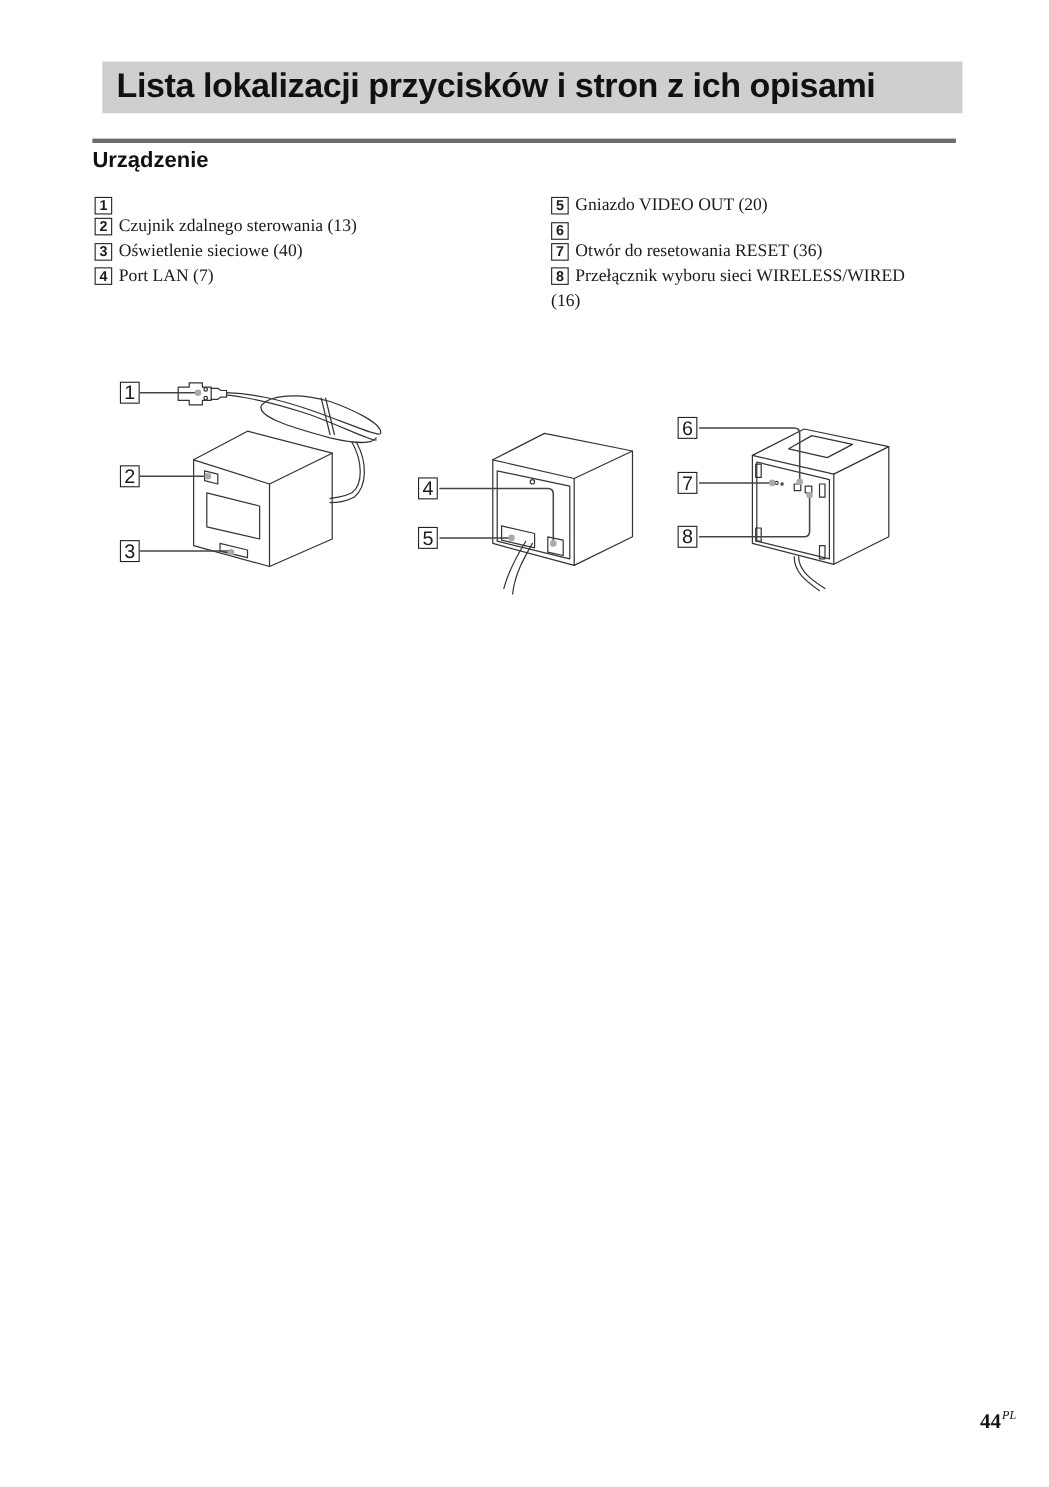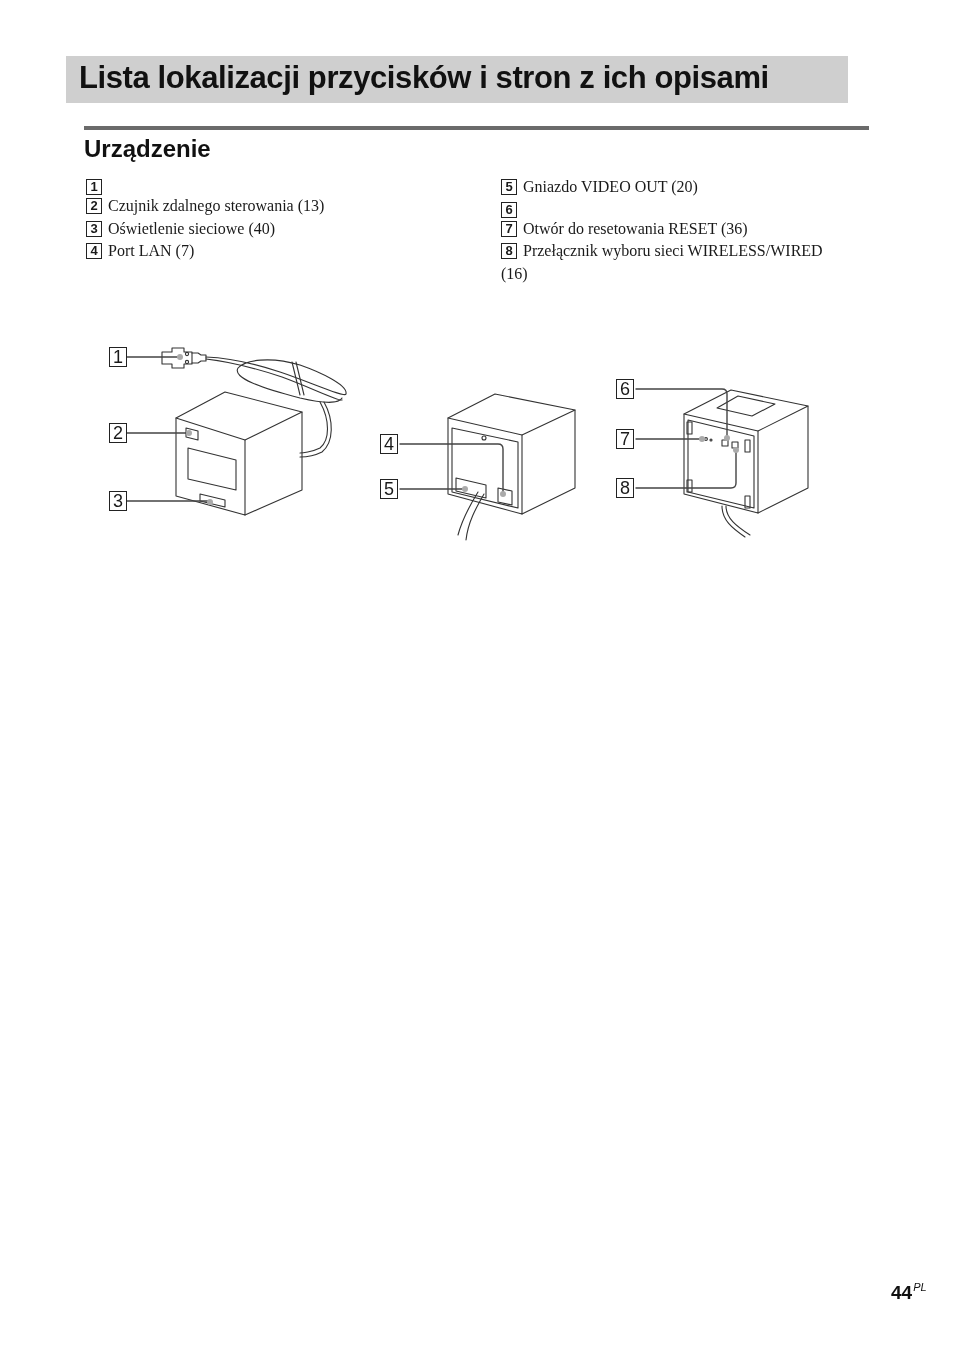--- a/index.html
+++ b/index.html
@@ -1,29 +1,29 @@
 <!DOCTYPE html>
 <html><head>
 <meta charset="utf-8">
 <style>
   html, body { margin: 0; padding: 0; background: #ffffff; }
   body { width: 954px; height: 1352px; position: relative; overflow: hidden; font-family: "Liberation Serif", serif; color: #1a1a1a; }
-  .title-bar { position: absolute; left: 66px; top: 56px; width: 782px; height: 47px; background: #cfcfcf; text-align: center; }
+  .title-bar { position: absolute; left: 93px; top: 56px; width: 782px; height: 47px; background: #cfcfcf; text-align: center; }
   .title-text { position: absolute; left: 13px; top: 4px; font-family: "Liberation Sans", sans-serif; font-weight: bold; font-size: 31px; letter-spacing: -0.4px; color: #111; white-space: nowrap; }
   .rule { position: absolute; left: 84px; top: 126px; width: 785px; height: 4px; background: #6b6b6b; }
-  .section-heading { position: absolute; left: 84px; top: 135px; font-family: "Liberation Sans", sans-serif; font-weight: bold; font-size: 24px; color: #111; text-align: center; }
+  .section-heading { position: absolute; left: 84px; top: 135px; font-family: "Liberation Sans", sans-serif; font-weight: bold; font-size: 20px; color: #111; text-align: center; }
   .list { position: absolute; top: 176px; list-style: none; margin: 0; padding: 0; }
   .list.left { left: 86px; width: 400px; }
   .list.right { left: 501px; width: 370px; }
   .list li { display: flex; align-items: flex-start; font-size: 16px; line-height: 22.6px; white-space: nowrap; }
   .num { display: inline-block; box-sizing: border-box; width: 16px; height: 16px; border: 1px solid #222; font-family: "Liberation Sans", sans-serif; font-weight: bold; font-size: 13px; line-height: 14px; text-align: center; margin-top: 3px; margin-right: 6px; flex: none; }
   .wrap { white-space: normal; }
   .illus { position: absolute; left: 0; top: 0; }
   .callout { position: absolute; width: 18px; height: 20px; box-sizing: border-box; border: 1.3px solid #222; font-family: "Liberation Sans", sans-serif; font-size: 18px; line-height: 18px; text-align: center; background: #fff; }
-  .page-num { position: absolute; left: 891px; top: 1281px; font-family: Liberation Sans, sans-serif; font-weight: bold; font-size: 19px; color: #111; }
+  .page-num { position: absolute; left: 891px; top: 1281px; font-family: Liberation Serif, serif; font-weight: bold; font-size: 19px; color: #111; }
   .page-num sup { font-weight: normal; font-style: italic; font-size: 11px; vertical-align: 8px; margin-left: 1px; }
 </style>
 </head>
 <body>
 
 <div class="title-bar">
   <div class="title-text">Lista lokalizacji przycisków i stron z ich opisami</div>
 </div>
 
 <div class="rule"></div>

